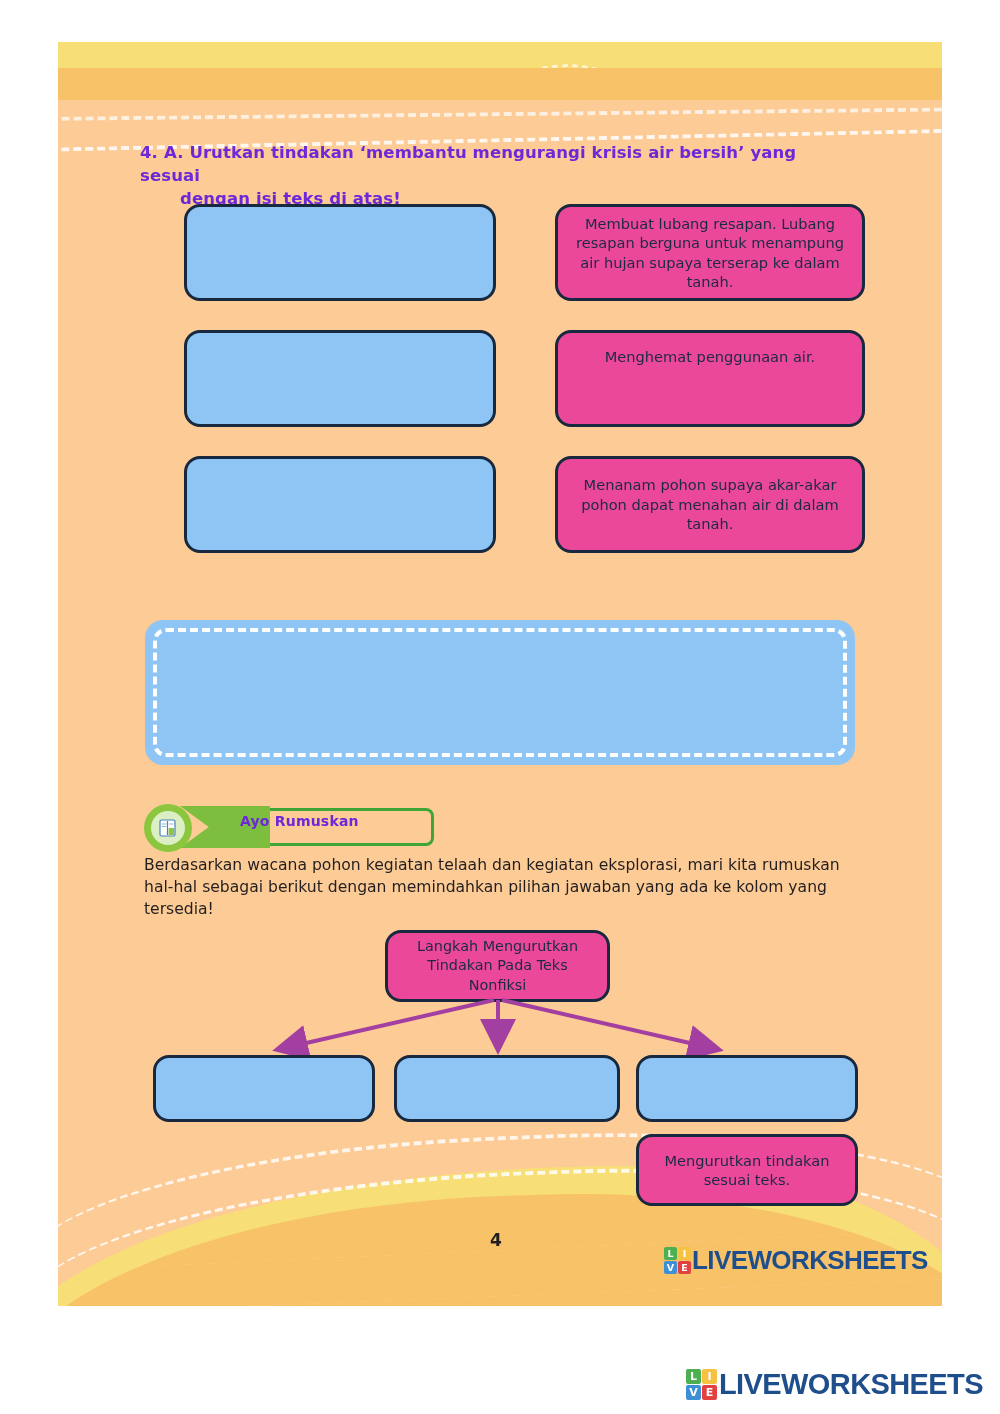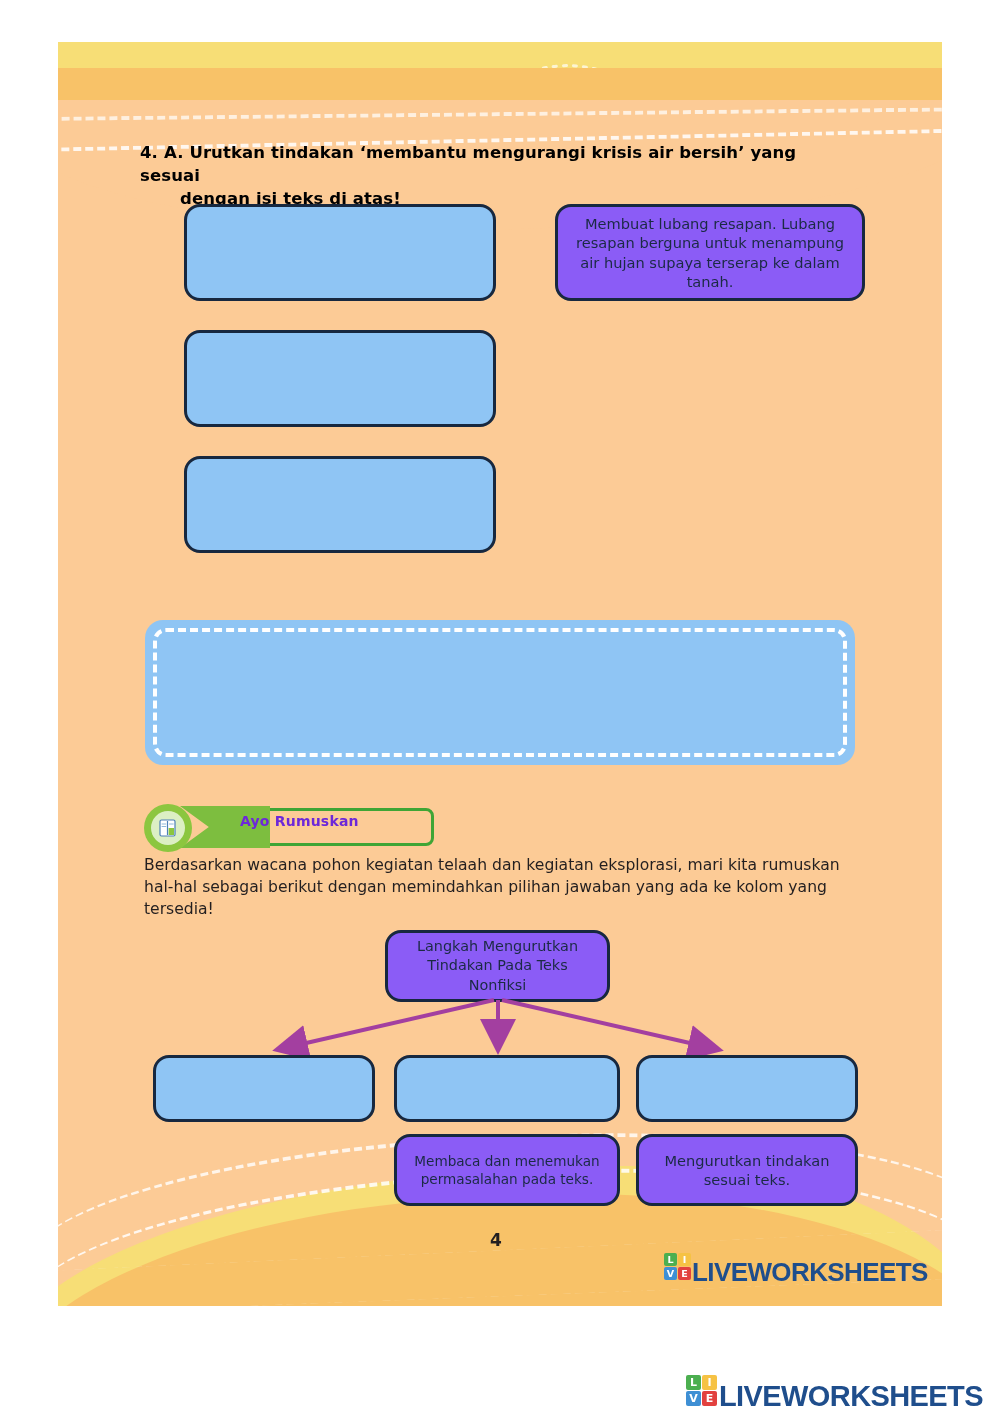--- a/index.html
+++ b/index.html
@@ -110,31 +110,31 @@
     width: 884px; height: 1264px;
   }
 
   .q-heading {
     position: absolute;
     left: 82px; top: 100px;
     width: 700px;
     font-family: "DejaVu Sans", sans-serif;
     font-size: 16.5px;
     font-weight: bold;
-    color: #000000;
+    color: #6d28d9;
     line-height: 1.38;
     letter-spacing: .1px;
   }
   .q-heading .num { display:inline-block; width: 24px; }
   .q-heading .indent { display:block; padding-left: 40px; }
 
   
   .bluebox {
     position: absolute;
-    background: #8b5cf6;
+    background: #ec4899;
     border: 3px solid #17283F;
     border-radius: 16px;
     box-sizing: border-box;
     display: flex;
     align-items: center;
     justify-content: center;
     text-align: center;
     color: #1b2a44;
     font-size: 14.6px;
     line-height: 1.33;
@@ -275,21 +275,20 @@
     border-radius: 2px;
     font-family: "DejaVu Sans", sans-serif;
   }
   .logo-tiles.big .logo-tile { font-size: 11px; }
   .logo-word {
     font-size: 26px;
     font-weight: bold;
     color: #1F4E8C;
     letter-spacing: -0.6px;
     font-family: "Liberation Sans", sans-serif;
-    margin-top: 12px;
   }
   .logo-word.big { font-size: 29px; }
 
   
   #bottom-logo {
     position: absolute;
     left: 686px; top: 1368px;
     display: flex;
     align-items: center;
     gap: 2px;
@@ -324,20 +323,22 @@
 
     <div class="order-num" style="left:150px; top:212px;">1)</div>
     <div class="order-num" style="left:150px; top:340px;">2)</div>
     <div class="order-num" style="left:150px; top:432px;">3)</div>
 
     <div class="bluebox dropzone" style="left:126px; top:162px; width:312px; height:97px;"></div>
     <div class="bluebox dropzone" style="left:126px; top:288px; width:312px; height:97px;"></div>
     <div class="bluebox dropzone" style="left:126px; top:414px; width:312px; height:97px;"></div>
 
     <div class="bluebox" style="left:497px; top:162px; width:310px; height:97px;">Membuat lubang resapan. Lubang resapan berguna untuk menampung air hujan supaya terserap ke dalam tanah.</div>
+    <div class="bluebox" style="left:497px; top:288px; width:310px; height:97px; align-items:flex-start; padding-top:14px;">Menghemat penggunaan air.</div>
+    <div class="bluebox" style="left:497px; top:414px; width:310px; height:97px;">Menanam pohon supaya akar-akar pohon dapat menahan air di dalam tanah.</div>
 
 
     <div class="para-box">
       <div class="para-box-inner" placeholder=""></div>
     </div>
 
     <div class="badge-wrap">
       <div class="badge-frame"></div>
       <div class="badge-tag"></div>
       <div class="badge-icon-circle">
@@ -377,21 +378,20 @@
       </defs>
       <line x1="436" y1="3" x2="222" y2="52" stroke="#A33FA0" stroke-width="4" marker-end="url(#ah)"></line>
       <line x1="440" y1="3" x2="440" y2="50" stroke="#A33FA0" stroke-width="4" marker-end="url(#ah)"></line>
       <line x1="444" y1="3" x2="658" y2="52" stroke="#A33FA0" stroke-width="4" marker-end="url(#ah)"></line>
     </svg>
 
     <div class="bluebox dropzone" style="left:95px; top:1013px; width:222px; height:67px;"></div>
     <div class="bluebox dropzone" style="left:336px; top:1013px; width:226px; height:67px;"></div>
     <div class="bluebox dropzone" style="left:578px; top:1013px; width:222px; height:67px;"></div>
 
-    <div class="bluebox" style="left:336px; top:1092px; width:226px; height:72px; font-size:13.6px;">Membaca dan menemukan permasalahan pada teks.</div>
     <div class="bluebox" style="left:578px; top:1092px; width:222px; height:72px;">Mengurutkan tindakan sesuai teks.</div>
 
     <div class="page-num">4</div>
 
     <div class="footer-logo">
       <div class="logo-tiles">
         <div class="logo-tile" style="background:#4CAF50;">L</div>
         <div class="logo-tile" style="background:#F6C244;">I</div>
         <div class="logo-tile" style="background:#3E8FD4;">V</div>
         <div class="logo-tile" style="background:#E2413F;">E</div>

